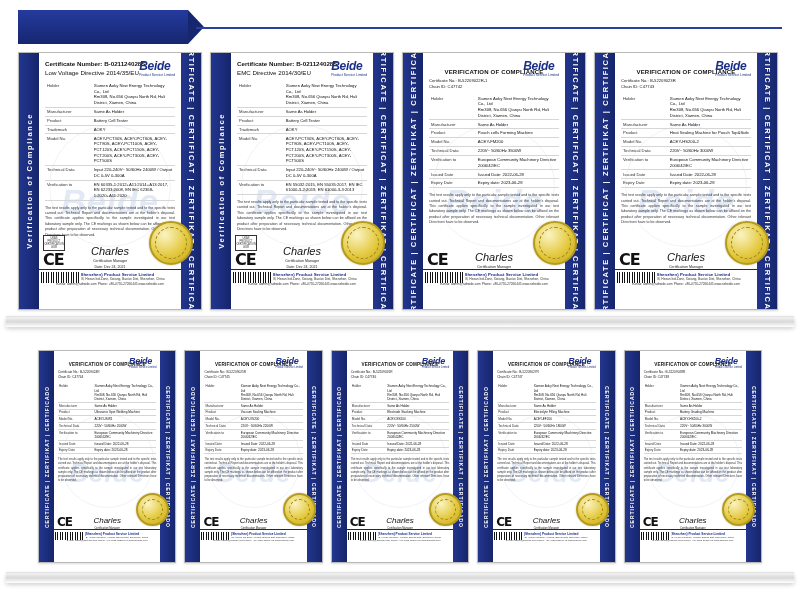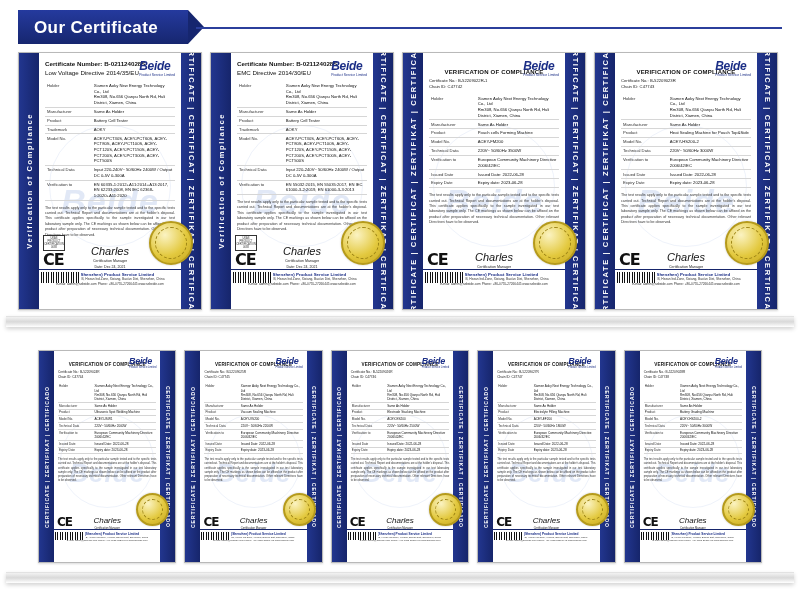--- a/index.html
+++ b/index.html
@@ -375,21 +375,20 @@
     padding-top: 1px;
     box-sizing: border-box;
     z-index: 4;
   }
 </style>
 </head>
 <body>
 
 <div class="header">
   <div class="header-bar"></div>
-  <div class="header-title">Our Certificate</div>
   <div class="header-rule"></div>
 </div>
 
 <div class="row row-top">
 
   <div class="cert cert-lg">
     <div class="side side-left">
         <span>Verification of Compliance</span>
       </div>
     <div class="side side-right">

